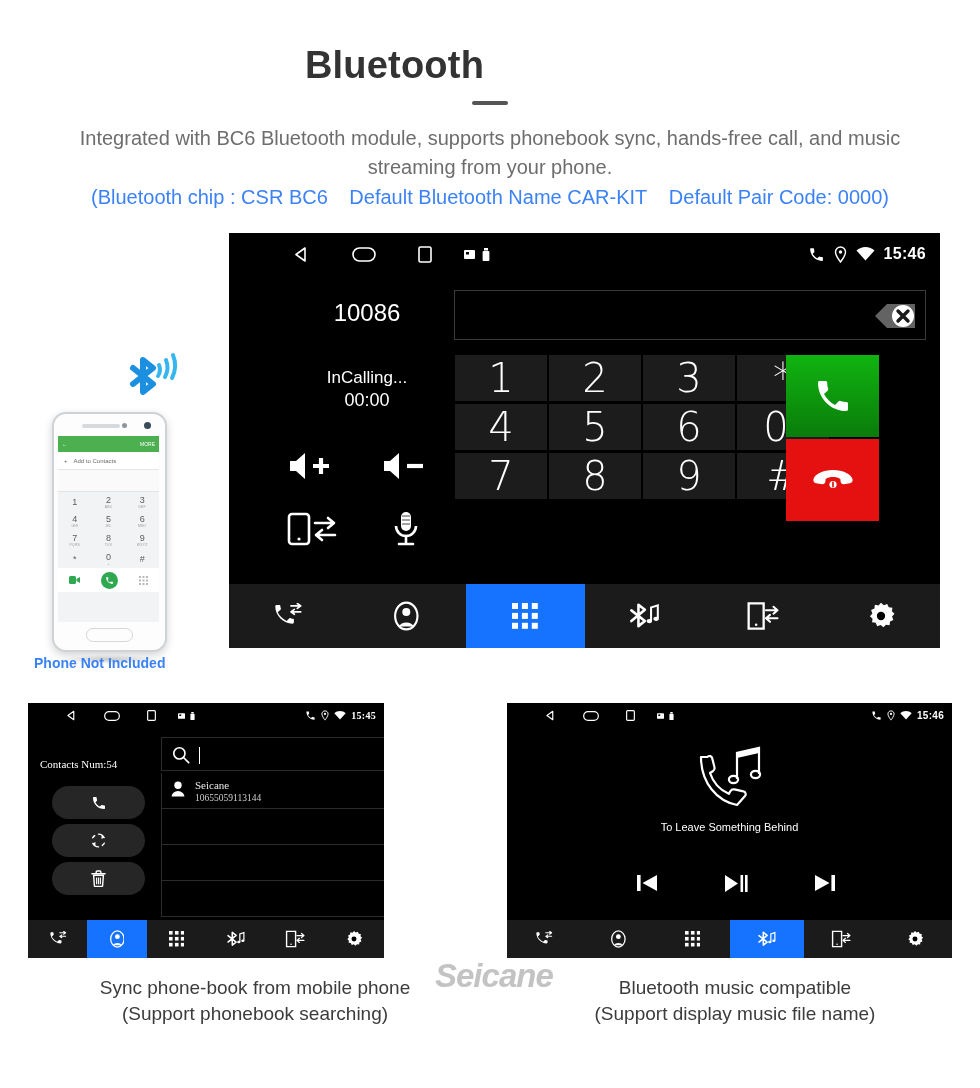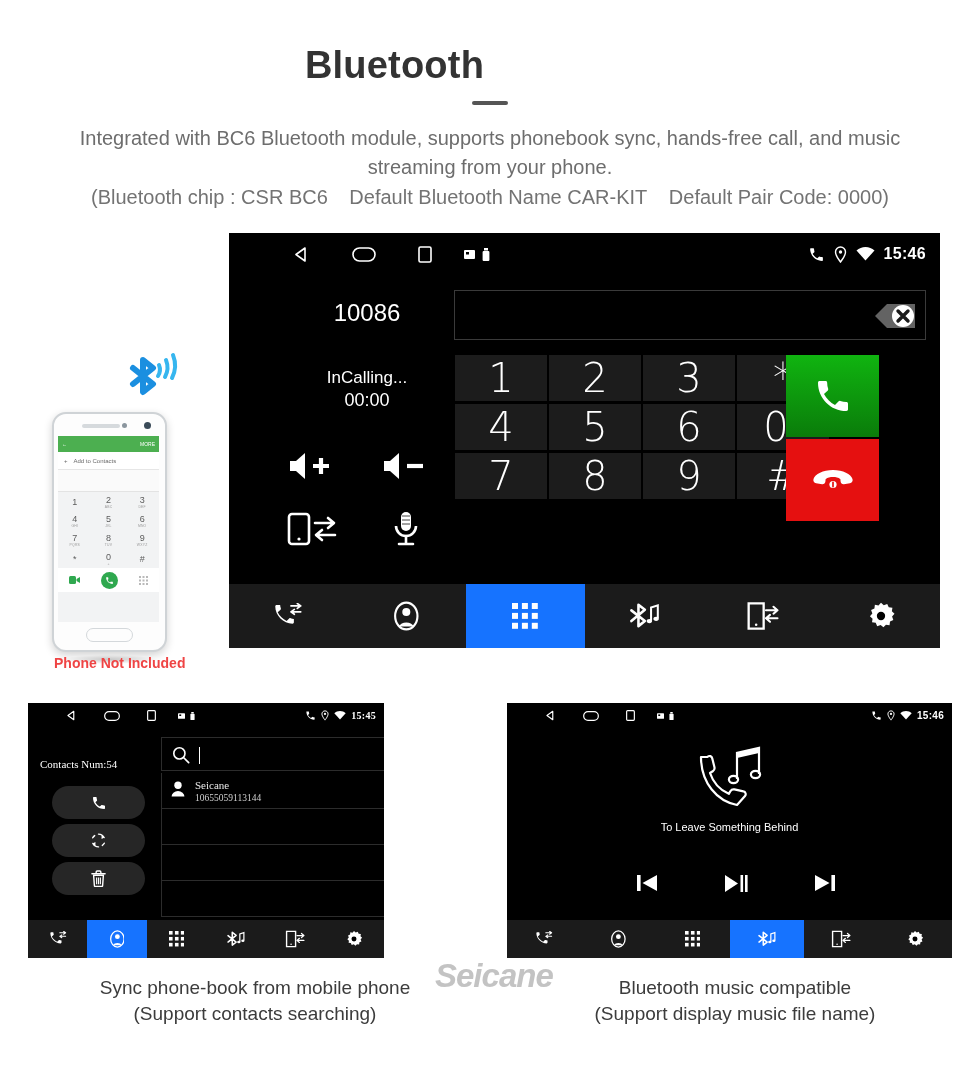--- a/index.html
+++ b/index.html
@@ -20,21 +20,21 @@
   .title-rule {
     position:absolute; left:472px; top:101px; width:36px; height:4px;
     background:#555; border-radius:2px;
   }
   .subtitle {
     position:absolute; left:40px; top:124px; width:900px;
     text-align:center; font-size:20px; color:#6d6d6d; line-height:29px;
   }
   .specline {
     position:absolute; left:20px; top:186px; width:940px;
-    text-align:center; font-size:20px; color:#737373; white-space:nowrap;
+    text-align:center; font-size:20px; color:#3b82f6; white-space:nowrap;
   }
   .specline span { margin:0 8px; }
 
   
   .screen { position:absolute; background:#000; overflow:hidden; }
   .statusbar {
     position:absolute; left:0; top:0; width:100%;
     display:flex; align-items:center; background:#000; color:#fff;
   }
   .sb-left { display:flex; align-items:center; }
@@ -107,21 +107,21 @@
   .ph-action { height:24px; display:flex; align-items:center;
     justify-content:space-around; background:#fff; }
   .ph-greenbtn{ width:17px; height:17px; border-radius:50%; background:#2fa84f;
     display:flex; align-items:center; justify-content:center;}
   .phone-home { position:absolute; left:34px; top:216px; width:47px; height:14px;
     border:1.5px solid #d4d8db; border-radius:8px; }
   .phone-shadow { position:absolute; left:10px; top:243px; width:95px; height:9px;
     background:radial-gradient(ellipse at center, rgba(0,0,0,.20), rgba(0,0,0,0) 70%); }
   #bt-badge { position:absolute; left:123px; top:352px; width:62px; height:54px; }
   .caption-pink {
-    position:absolute; color:#ef4444; font-size:14px; font-weight:bold;margin-left:20px;
+    position:absolute; color:#3b82f6; font-size:14px; font-weight:bold;
   }
 
   
   .caption {
     position:absolute; text-align:center; color:#3c3c3c;
     font-size:19px; line-height:26px;
   }
 
   
   #contacts-screen { left:28px; top:703px; width:356px; height:255px;font-family:Liberation Serif, serif; }
@@ -656,21 +656,21 @@
       <path d="M13 1.5 l2.4 2.1 3-1.1 1.3 2.9 3.2.4 -.5 3.1 2.3 2.2 -2.1 2.4 1.1 3 -2.9 1.3 -.4 3.2 -3.1 -.5 -2.2 2.3 -2.4 -2.1 -3 1.1 -1.3 -2.9 -3.2 -.4 .5 -3.1 -2.3 -2.2 2.1 -2.4 -1.1 -3 2.9 -1.3 .4 -3.2 3.1 .5 Z" fill="#fff"></path>
       <circle cx="13" cy="13" r="3.6" fill="#000"></circle>
     </svg>
           </span>
         </div>
       </div>
   </div>
 
   <div class="caption" style="left:10px; top:975px; width:490px;">
     <div>Sync phone-book from mobile phone</div>
-    <div>(Support contacts searching)</div>
+    <div>(Support phonebook searching)</div>
   </div>
 
   <div class="screen" id="music-screen">
 
     <div class="statusbar" style="height:25px; padding:0 8px;">
       <div class="sb-left" style="gap:27px; padding-left:30px;">
         <span>
           <svg width="11" height="11" viewBox="0 0 17 17">
               <path d="M12 2 L3 8.5 L12 15 Z" fill="none" stroke="#fff" stroke-width="1.8" stroke-linejoin="round"></path>
             </svg>

